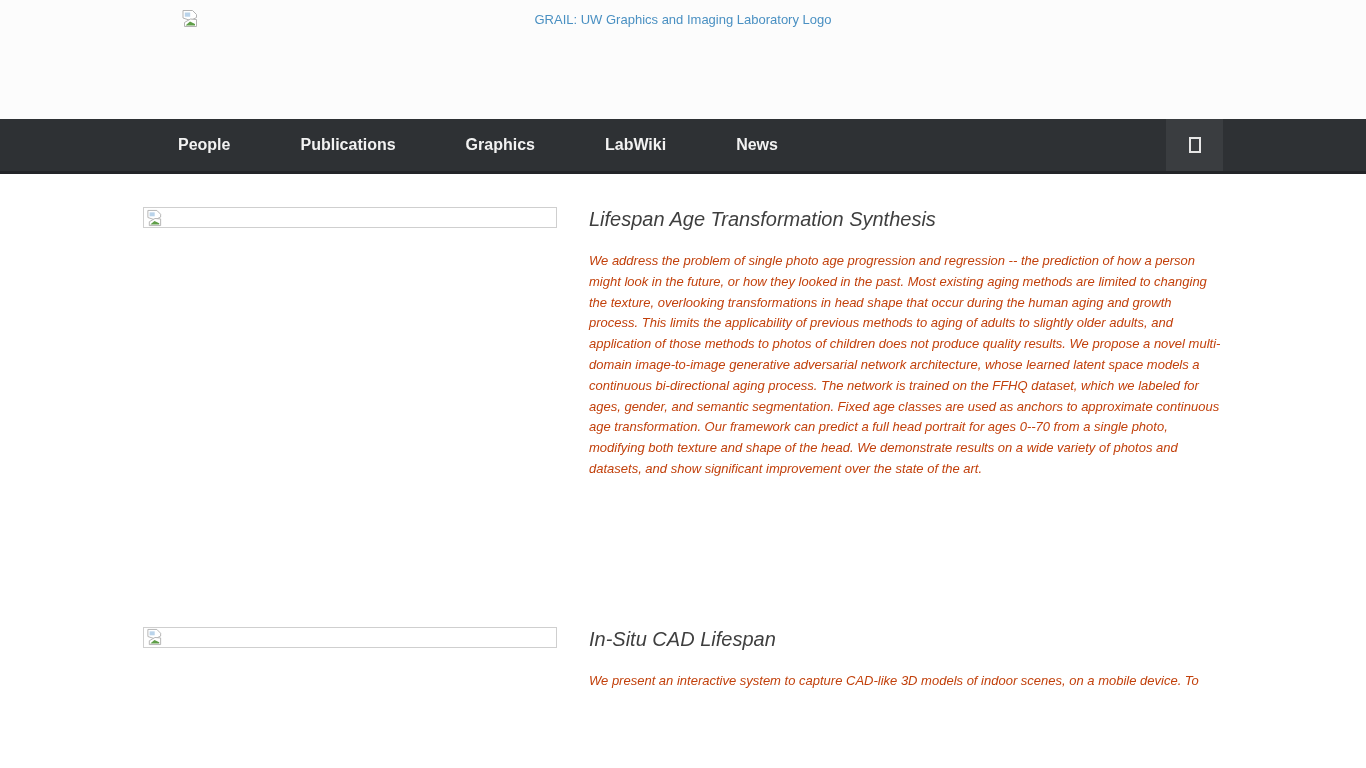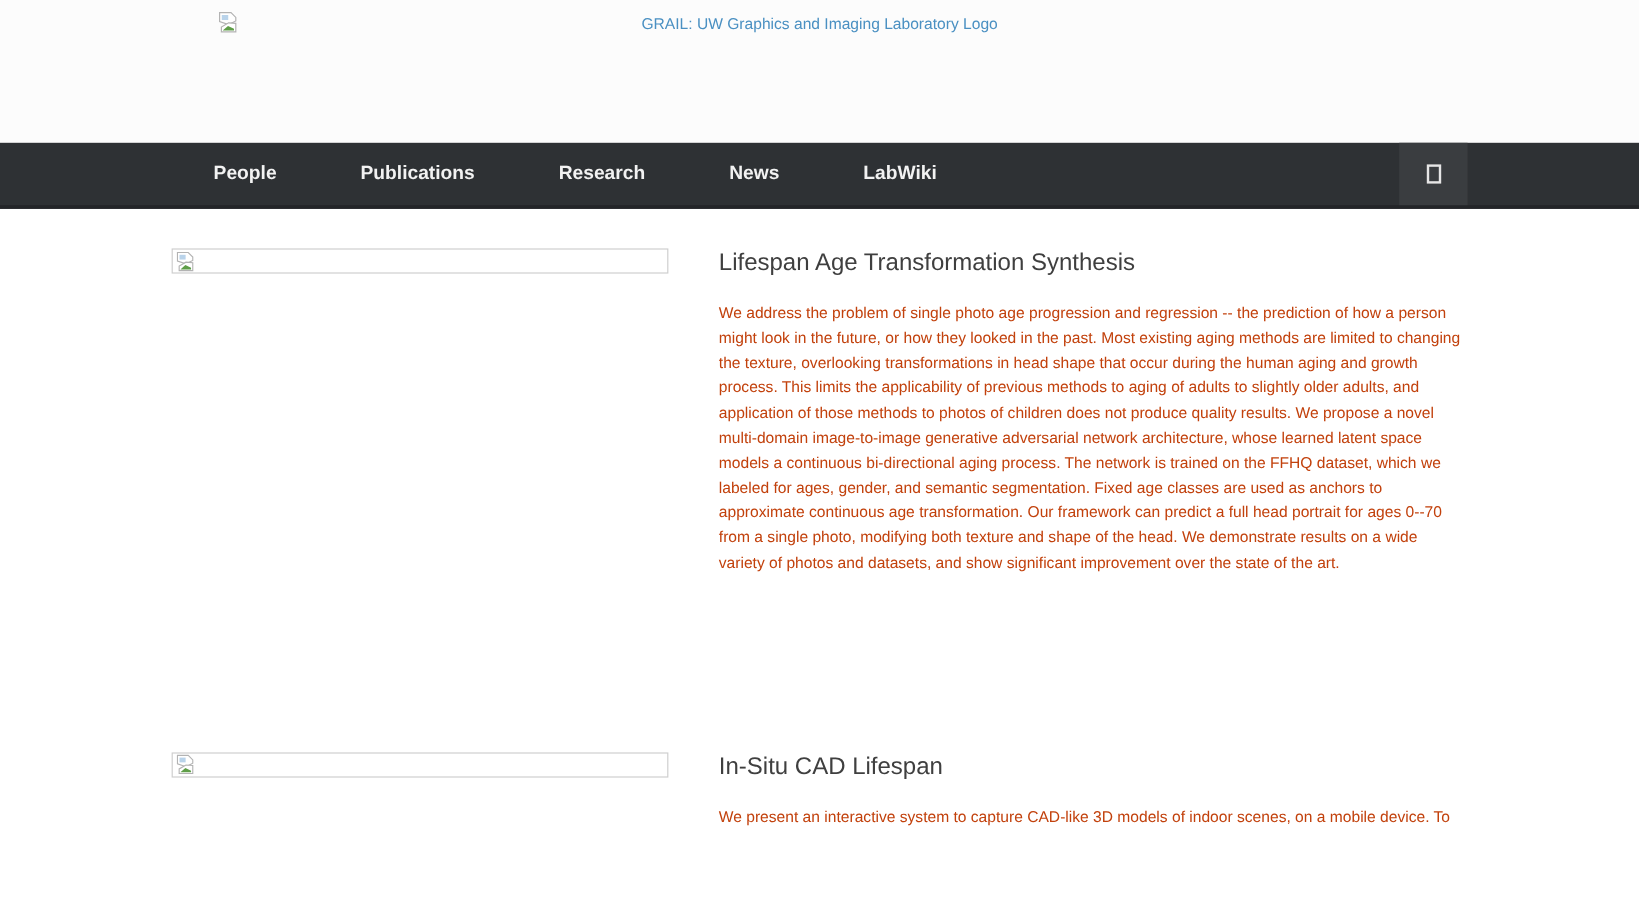--- a/index.html
+++ b/index.html
@@ -28,21 +28,21 @@
     text-decoration:none; cursor:pointer; white-space:nowrap;
   }
   .nav-search {
     margin-left:auto; width:57px; height:52px; background:#3a3d40;
     display:flex; align-items:center; justify-content:center; cursor:pointer; border:none;
   }
   .tofu-glyph { display:block; width:12px; height:16px; border:2px solid #e6e6e6; background:transparent; }
 
   
   .content { width:1080px; margin:0 auto; }
-  .project { display:flex; gap:42px; }
+  .project { display:flex; gap:32px;font-style:italic; }
   .project.first { margin-top:33px; }
   .project.second { margin-top:147px; }
   .thumb-col { width:414px; flex:none; }
   .thumb {
     width:414px; height:21px; border:1px solid #cfcfcf; background:#ffffff;
     display:flex; align-items:center; padding-left:2px; cursor:pointer;
   }
   .thumb svg { flex:none; }
   .text-col { flex:1; min-width:0; }
   .project-title {
@@ -69,23 +69,23 @@
         </svg>
       </span>
       <a class="logo-alt-link">GRAIL: UW Graphics and Imaging Laboratory Logo</a>
     </div>
   </header>
 
   <nav class="main-nav">
     <div class="nav-inner">
       <a class="nav-item">People</a>
       <a class="nav-item">Publications</a>
-      <a class="nav-item">Research</a>
+      <a class="nav-item">Graphics</a>
+      <a class="nav-item">LabWiki</a>
       <a class="nav-item">News</a>
-      <a class="nav-item">LabWiki</a>
       <button class="nav-search">
         <span class="tofu-glyph"></span>
       </button>
     </div>
   </nav>
 
   <main class="content">
 
     <article class="project first">
       <div class="thumb-col">

